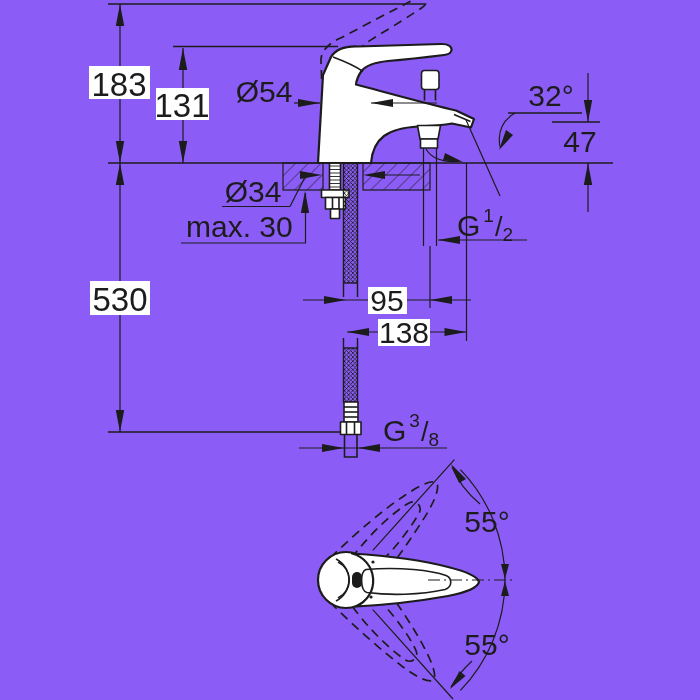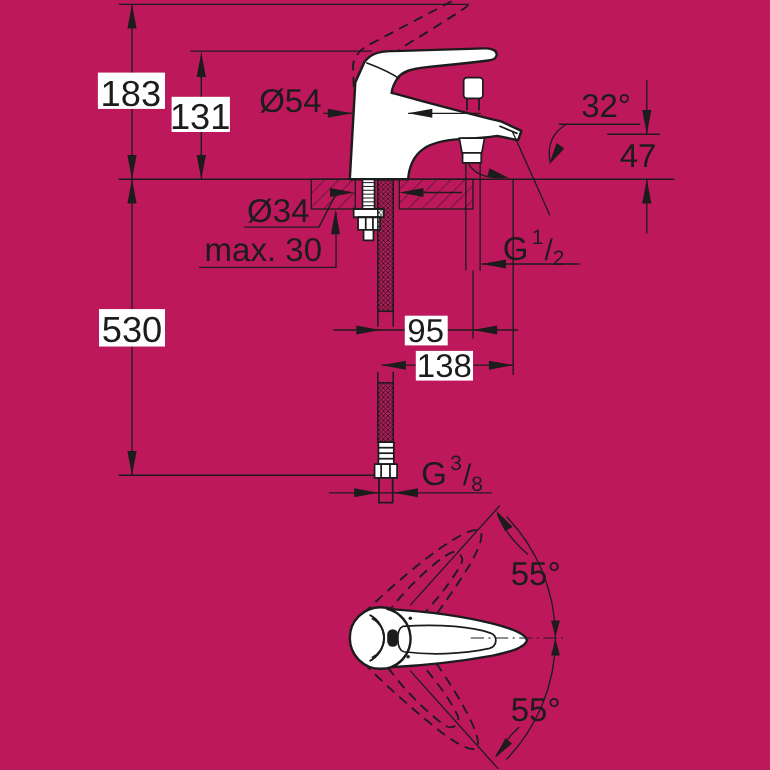--- a/index.html
+++ b/index.html
@@ -1,16 +1,16 @@
 <!DOCTYPE html>
 <html><head>
 <meta charset="utf-8">
 <style>
   html,body{margin:0;padding:0;background:#ffffff;}
-  .stage{width:700px;height:700px;position:relative;background:#be185d;font-family:"Liberation Sans",sans-serif;}
+  .stage{width:700px;height:700px;position:relative;background:#8b5cf6;font-family:"Liberation Sans",sans-serif;}
   svg{display:block;}
   .obj{stroke:#1c1c1c;stroke-width:2.2;fill:#ffffff;stroke-linejoin:round;}
   .obj-thin{stroke:#1c1c1c;stroke-width:1.6;fill:#ffffff;stroke-linejoin:round;}
   .obj-line{stroke:#1c1c1c;stroke-width:1.6;fill:none;}
   .dim{stroke:#1c1c1c;stroke-width:1.2;fill:none;}
   .ref{stroke:#1c1c1c;stroke-width:1.3;fill:none;}
   .arr{fill:#1c1c1c;stroke:none;}
   .ghost{stroke:#1c1c1c;stroke-width:1.7;fill:none;stroke-dasharray:9 6;}
   .mesh-edge{stroke:#1c1c1c;stroke-width:1.4;fill:none;}
   .txt{fill:#1c1c1c;font-family:"Liberation Sans",sans-serif;font-size:30px;}

